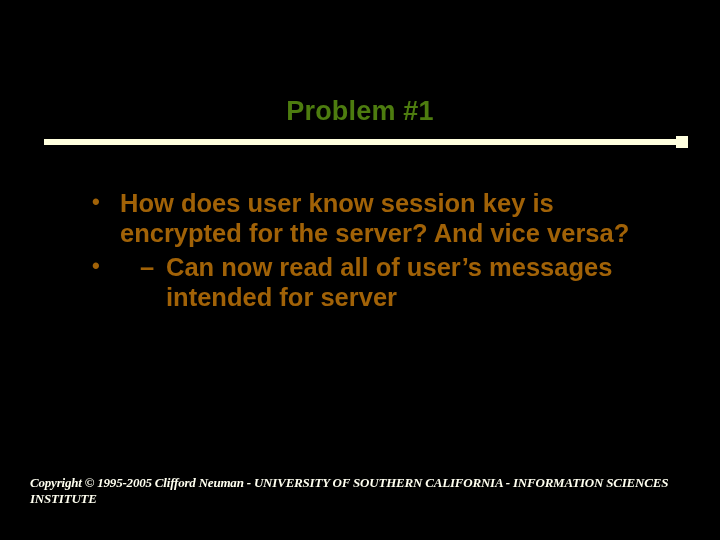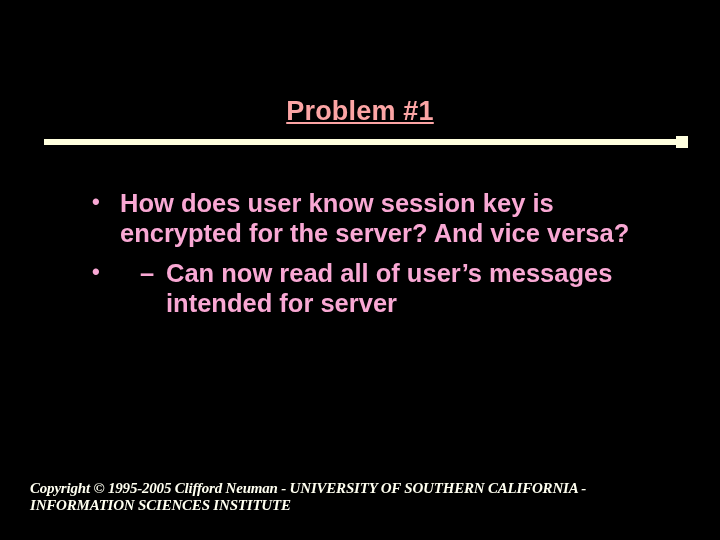--- a/index.html
+++ b/index.html
@@ -20,22 +20,21 @@
     top: 96px;
     left: 0;
     width: 720px;
     text-align: center;
   }
   .title {
     font-family: "Arial Black", Arial, sans-serif;
     font-weight: 900;
     font-size: 27px;
     letter-spacing: 0.2px;
-    color: #fca5a5;
-    text-decoration: underline;
+    color: #4d7c0f;
   }
   .rule {
     position: absolute;
     top: 139px;
     left: 44px;
     width: 632px;
     height: 6px;
     background: #ffffde;
   }
   .rule-cap {
@@ -51,59 +50,59 @@
     top: 188px;
     left: 88px;
     width: 560px;
   }
   ul.lvl1 {
     list-style: none;
     font-family: Arial, Helvetica, sans-serif;
     font-weight: 700;
     font-size: 25.5px;
     line-height: 1.19;
-    color: #f9a8d4;
+    color: #a16207;
   }
   ul.lvl1 > li {
     position: relative;
     padding-left: 32px;
     margin-bottom: 2px;
   }
   ul.lvl1 > li::before {
     content: "•";
     position: absolute;
     left: 4px;
     top: 0;
     font-size: 22px;
     line-height: 1.3;
   }
   ul.lvl2 {
     list-style: none;
-    margin-top: 9px;
+    margin-top: 3px;
     padding-left: 20px;
   }
   ul.lvl2 > li {
     position: relative;
     padding-left: 26px;
   }
   ul.lvl2 > li::before {
     content: "–";
     position: absolute;
     left: 0;
     top: 0;
   }
   .footer {
     position: absolute;
     left: 30px;
-    bottom: 26px;
+    bottom: 33px;
     width: 660px;
     font-family: "Times New Roman", Times, serif;
     font-style: italic;
     font-weight: 700;
-    font-size: 15px;
+    font-size: 13px;
     letter-spacing: -0.2px;
     color: #fffff0;
     margin-top: 28px;
   }
 </style>
 </head>
 <body>
 
 <div class="slide">
 

